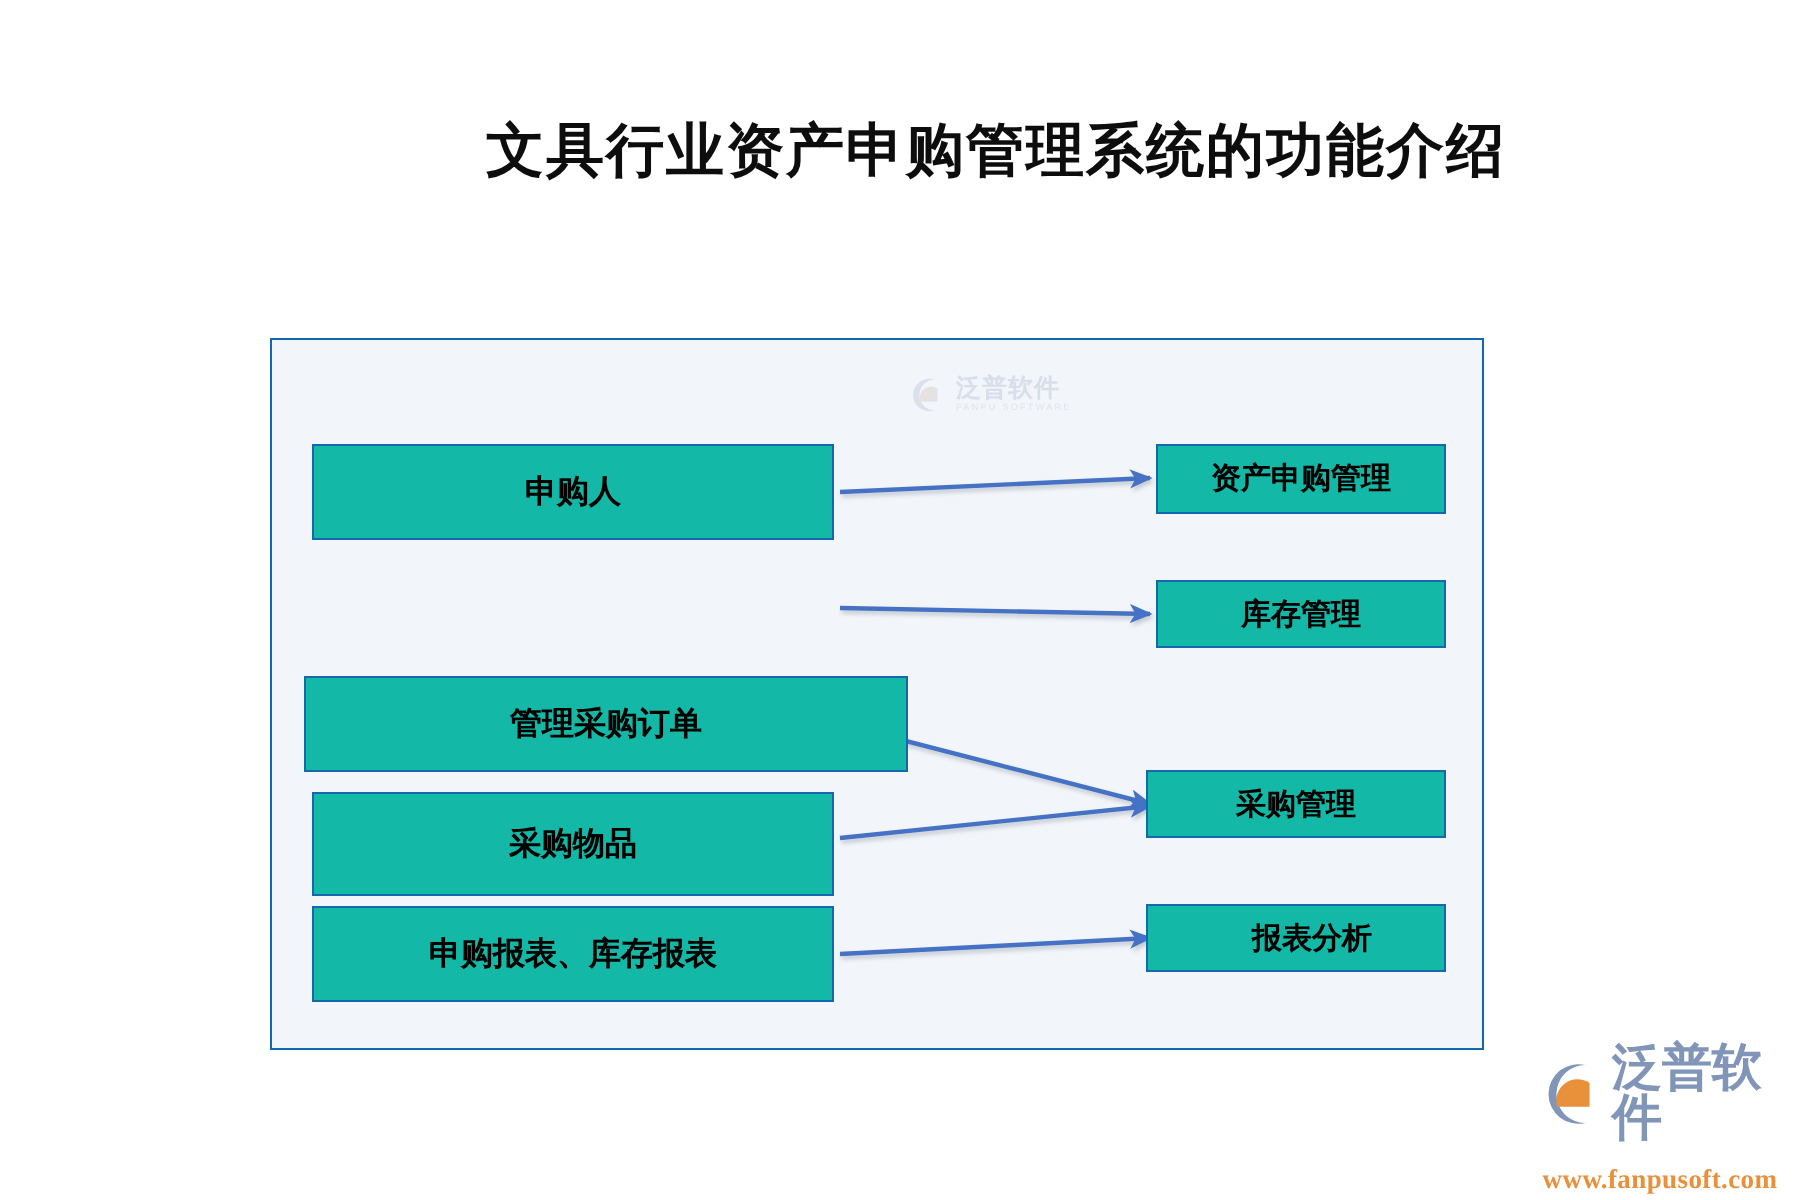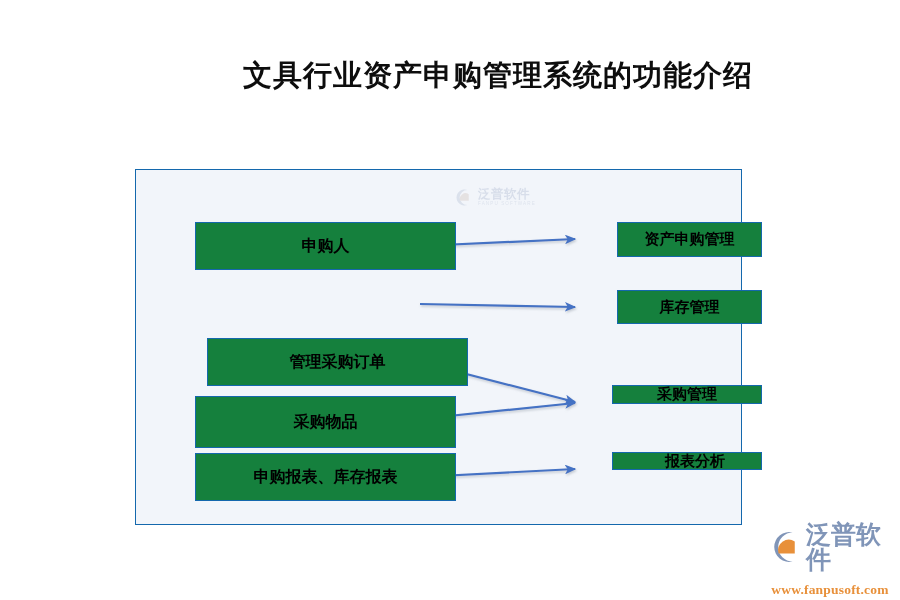--- a/index.html
+++ b/index.html
@@ -93,29 +93,28 @@
     top: 169px;
     width: 607px;
     height: 356px;
     pointer-events: none;
   }
 
   
   .node {
     position: absolute;
     box-sizing: border-box;
-    background: #15803d;
+    background: #14b8a6;
     border: 1.5px solid #1468ad;
     display: flex;
     align-items: center;
     justify-content: center;
     color: #000000;
     font-weight: bold;
     font-family: "Liberation Serif", "DejaVu Serif", serif;
-    margin-left: 39px;
   }
   .node.left-node  { font-size: 16px; }
   .node.right-node { font-size: 15px; }
 
   
   .brand-logo {
     position: absolute;
     left: 768px;
     top: 536px;
     width: 124px;
@@ -193,33 +192,33 @@
 
       <line x1="285" y1="250" x2="440" y2="234"></line>
 
       <line x1="285" y1="308" x2="440" y2="300"></line>
     </g>
   </svg>
 
   <div class="node left-node" style="left:156px; top:222px; width:261px; height:48px;">申购人</div>
 
 
-  <div class="node left-node" style="left:168px; top:338px; width:261px; height:48px;">管理采购订单</div>
+  <div class="node left-node" style="left:152px; top:338px; width:302px; height:48px;">管理采购订单</div>
 
   <div class="node left-node" style="left:156px; top:396px; width:261px; height:52px;">采购物品</div>
 
   <div class="node left-node" style="left:156px; top:453px; width:261px; height:48px;">申购报表、库存报表</div>
 
   <div class="node right-node" style="left:578px; top:290px; width:145px; height:34px;">库存管理</div>
 
   <div class="node right-node" style="left:578px; top:222px; width:145px; height:35px;">资产申购管理</div>
 
-  <div class="node right-node" style="left:573px; top:385px; width:150px; height:19px;">采购管理</div>
-
-  <div class="node right-node" style="left:573px; top:452px; width:150px; height:18px;padding-left:16px;">报表分析</div>
+  <div class="node right-node" style="left:573px; top:385px; width:150px; height:34px;">采购管理</div>
+
+  <div class="node right-node" style="left:573px; top:452px; width:150px; height:34px;padding-left:16px;">报表分析</div>
 
   <div class="brand-logo">
     <div class="brand-row">
       <span class="brand-mark">
         <svg viewBox="0 0 40 40" width="34" height="34" aria-hidden="true">
           <path d="M29 3 A17.5 17.5 0 1 0 29 37 A13.4 13.4 0 1 1 29 3 Z" fill="#8095b8"></path>
           <path d="M12.5 27.5 A12.5 12.5 0 0 1 31.5 13.5 L31.5 27.5 Z" fill="#e8903a"></path>
         </svg>
       </span>
       <span class="brand-cn">泛普软件</span>

